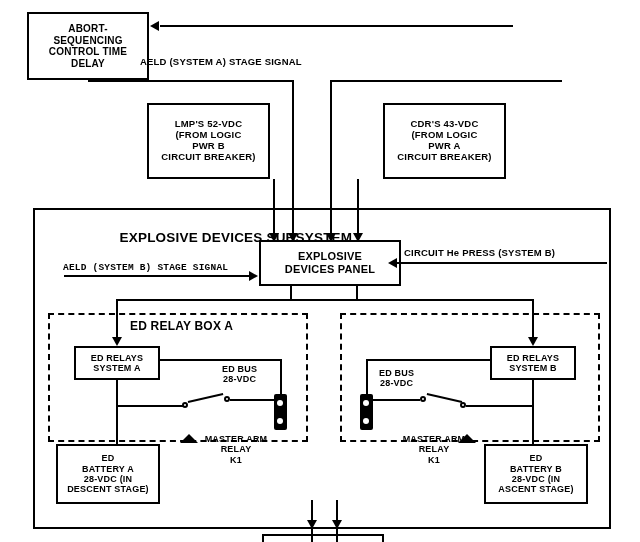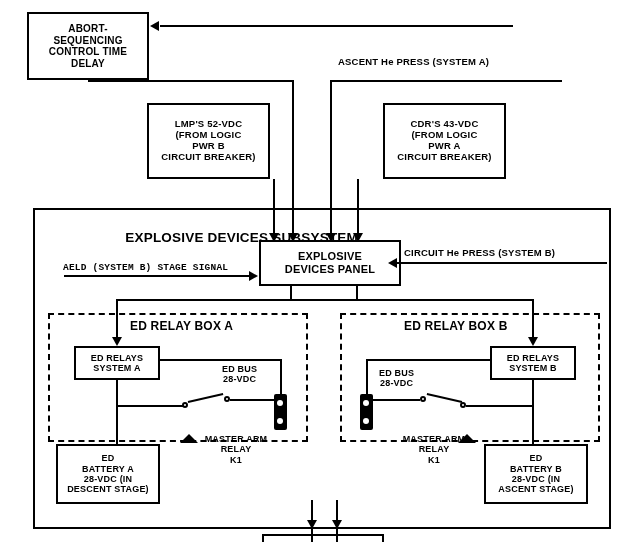--- a/index.html
+++ b/index.html
@@ -116,34 +116,33 @@
 
   <div class="box" style="left:383px; top:103px; width:123px; height:76px; font-size:9.5px;">
     <span style="white-space:pre-line;">CDR'S 43-VDC
 (FROM LOGIC
 PWR A
 CIRCUIT BREAKER)</span>
   </div>
 
   <div class="box" style="left:33px; top:208px; width:578px; height:321px; background:transparent; display:block;"></div>
 
-  <div class="lbl" style="left:98px; top:214px; font-size:13.5px; width:260px; text-align:right;">
+  <div class="lbl" style="left:98px; top:214px; font-size:13.5px; width:260px; text-align:center;">
     <span style="white-space:pre-line;">EXPLOSIVE DEVICES SUBSYSTEM</span>
   </div>
 
   <div class="box" style="left:259px; top:240px; width:142px; height:46px; font-size:11px;">
     <span style="white-space:pre-line;">EXPLOSIVE
 DEVICES PANEL</span>
   </div>
 
   <div class="dashed" style="left:48px; top:313px; width:260px; height:129px;"></div>
   <div class="dashed" style="left:340px; top:313px; width:260px; height:129px;"></div>
 
   <div class="lbl" style="left:130px; top:320px; font-size:12px;"><span>ED RELAY BOX A</span></div>
-  <div class="lbl" style="left:404px; top:320px; font-size:12px;"><span>ED RELAY BOX B</span></div>
 
   <div class="box" style="left:74px; top:346px; width:86px; height:34px; font-size:9px;">
     <span style="white-space:pre-line;">ED RELAYS
 SYSTEM A</span>
   </div>
   <div class="box" style="left:490px; top:346px; width:86px; height:34px; font-size:9px;">
     <span style="white-space:pre-line;">ED RELAYS
 SYSTEM B</span>
   </div>
 
@@ -155,21 +154,21 @@
   </div>
   <div class="box" style="left:484px; top:444px; width:104px; height:60px; font-size:9px;">
     <span style="white-space:pre-line;">ED
 BATTERY B
 28-VDC (IN
 ASCENT STAGE)</span>
   </div>
 
   <div class="box" style="left:262px; top:534px; width:122px; height:20px; display:block; border-bottom:none; background:transparent;"></div>
 
-  <div class="lbl" style="left:338px; top:57px; font-size:9.5px;"><span>ASCENT He PRESS (SYSTEM A)</span></div>
+  <div class="lbl" style="left:140px; top:57px; font-size:9.5px;"><span>AELD (SYSTEM A) STAGE SIGNAL</span></div>
   <div class="lbl" style="left:63px; top:263px; font-size:9.5px;font-family:Liberation Mono, monospace;"><span>AELD (SYSTEM B) STAGE SIGNAL</span></div>
   <div class="lbl" style="left:404px; top:248px; font-size:9.5px;"><span>CIRCUIT He PRESS (SYSTEM B)</span></div>
 
   <div class="lbl" style="left:222px; top:364px; font-size:9px; text-align:center;"><span style="white-space:pre-line;">ED BUS
 28-VDC</span></div>
   <div class="lbl" style="left:379px; top:368px; font-size:9px; text-align:center;"><span style="white-space:pre-line;">ED BUS
 28-VDC</span></div>
 
   <div class="lbl" style="left:188px; top:434px; font-size:9px; text-align:center; width:96px;"><span style="white-space:pre-line;">MASTER ARM
 RELAY

